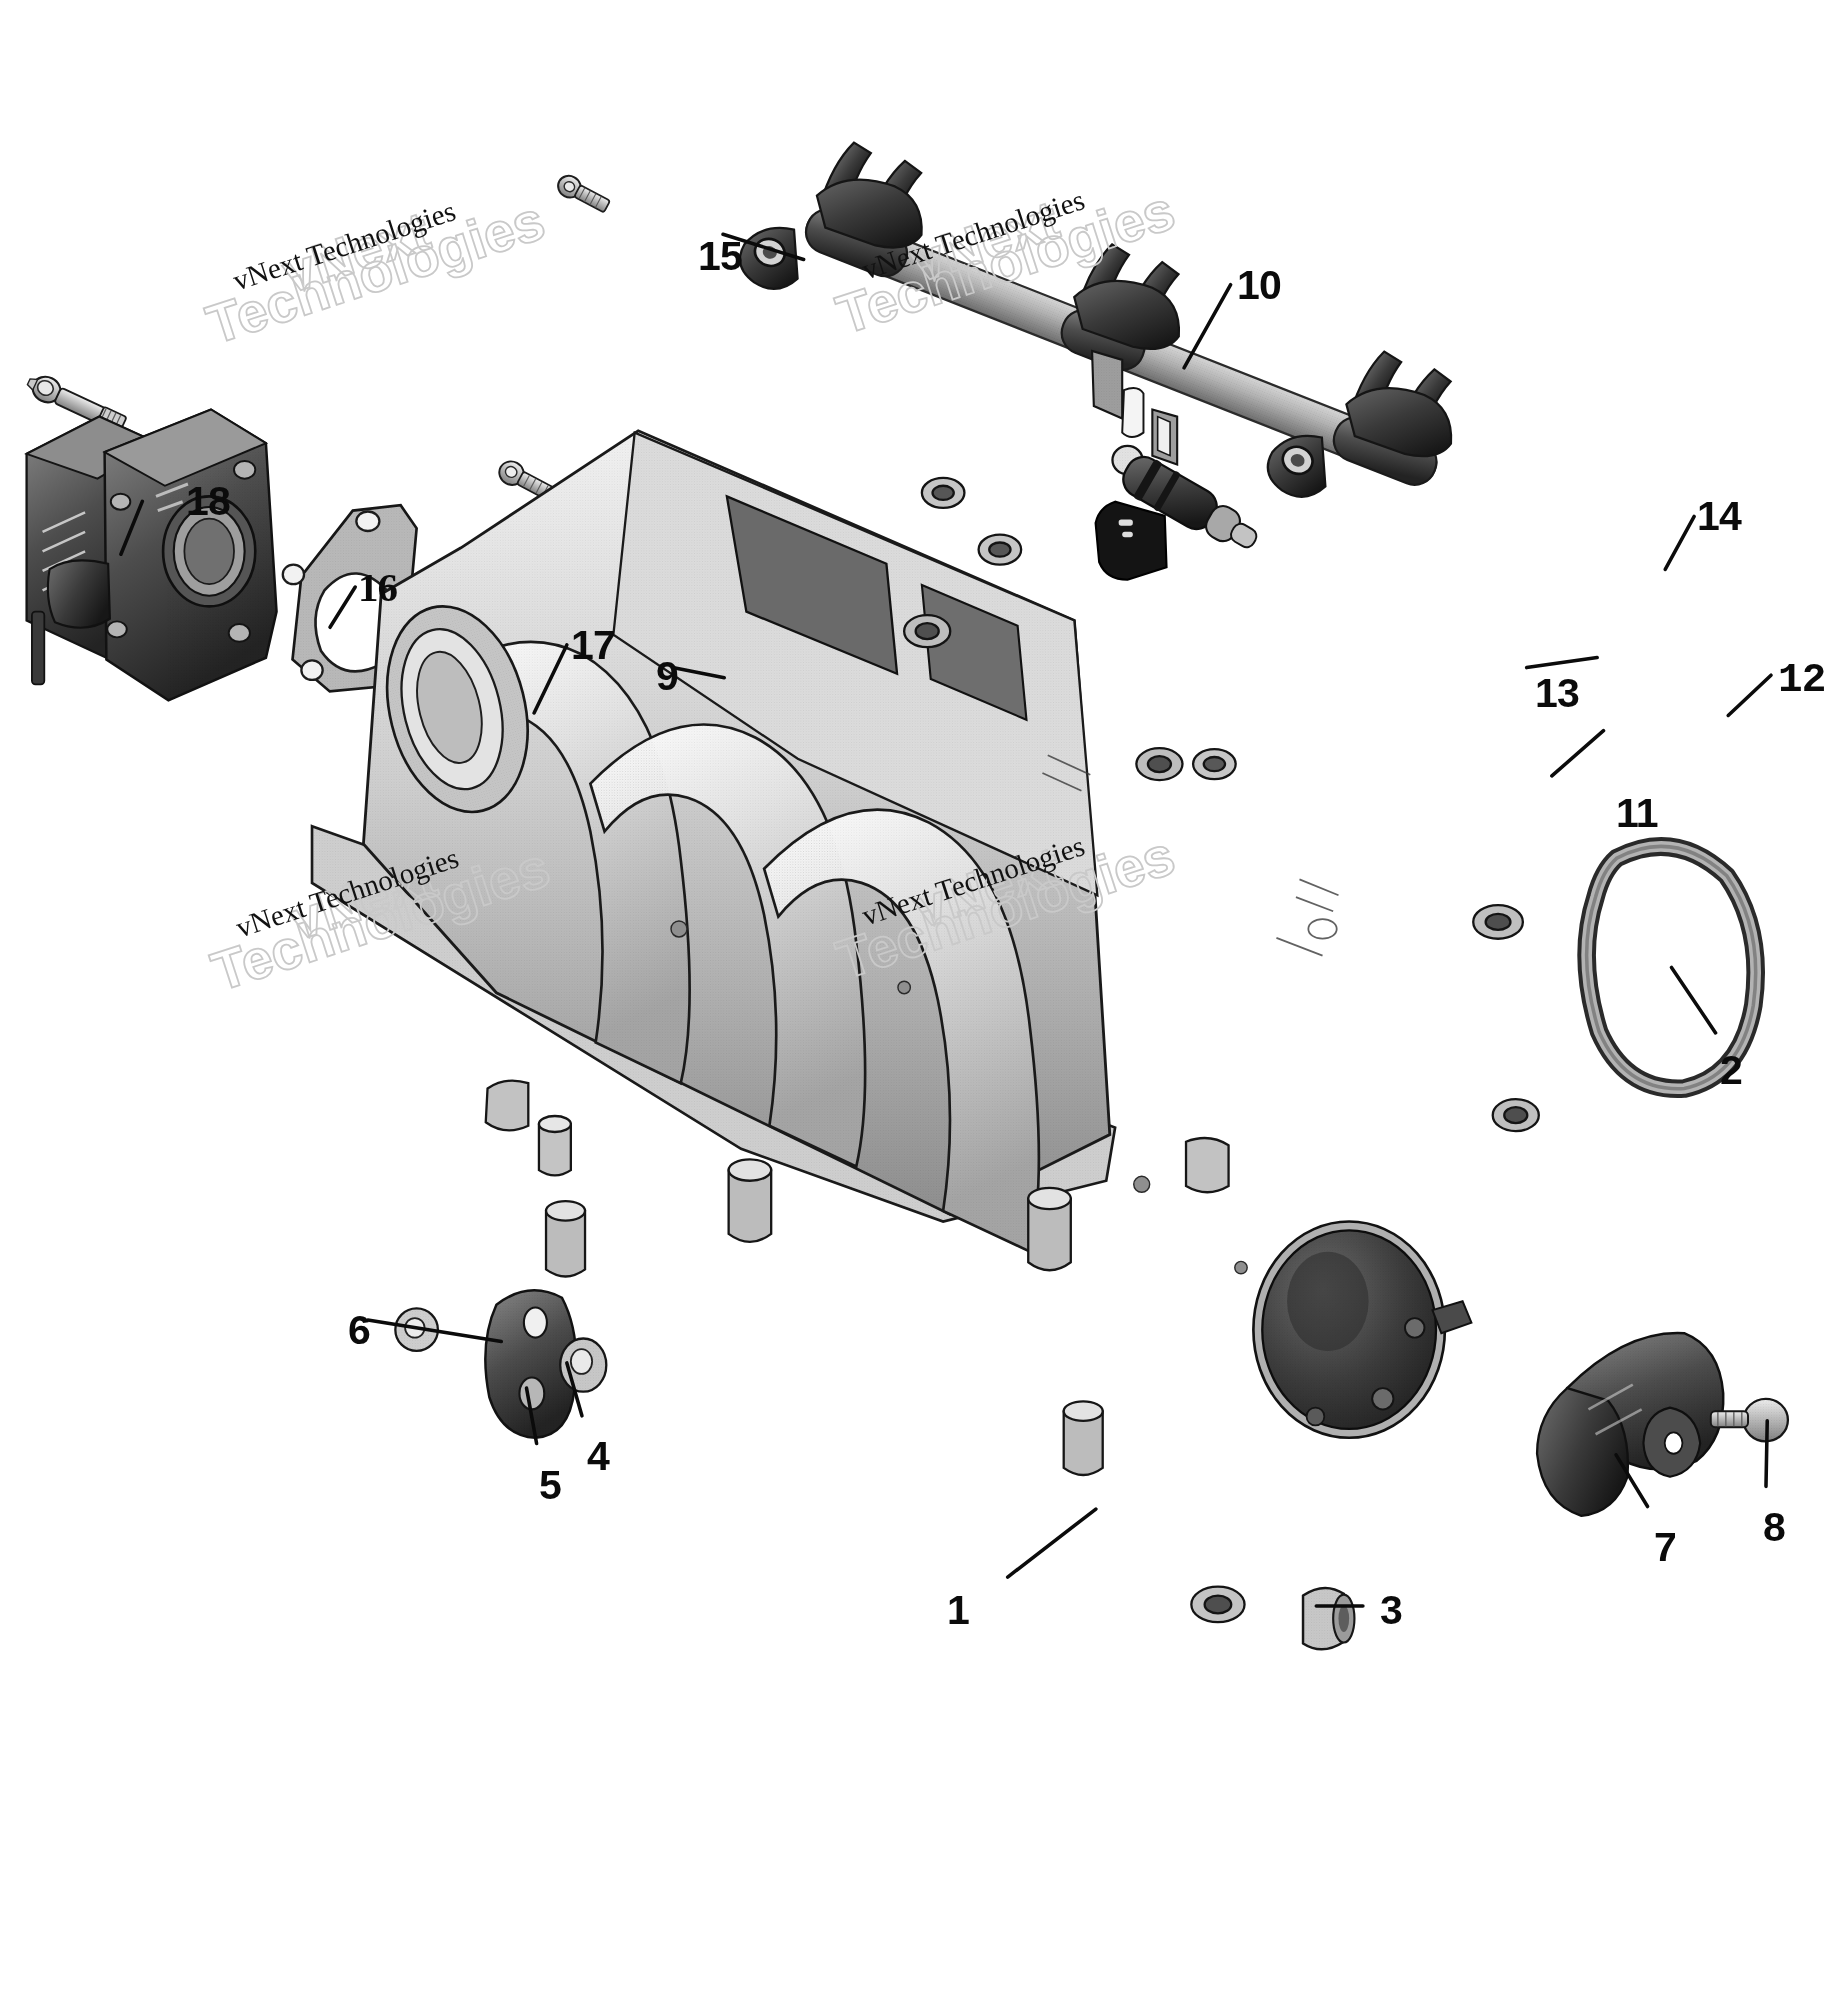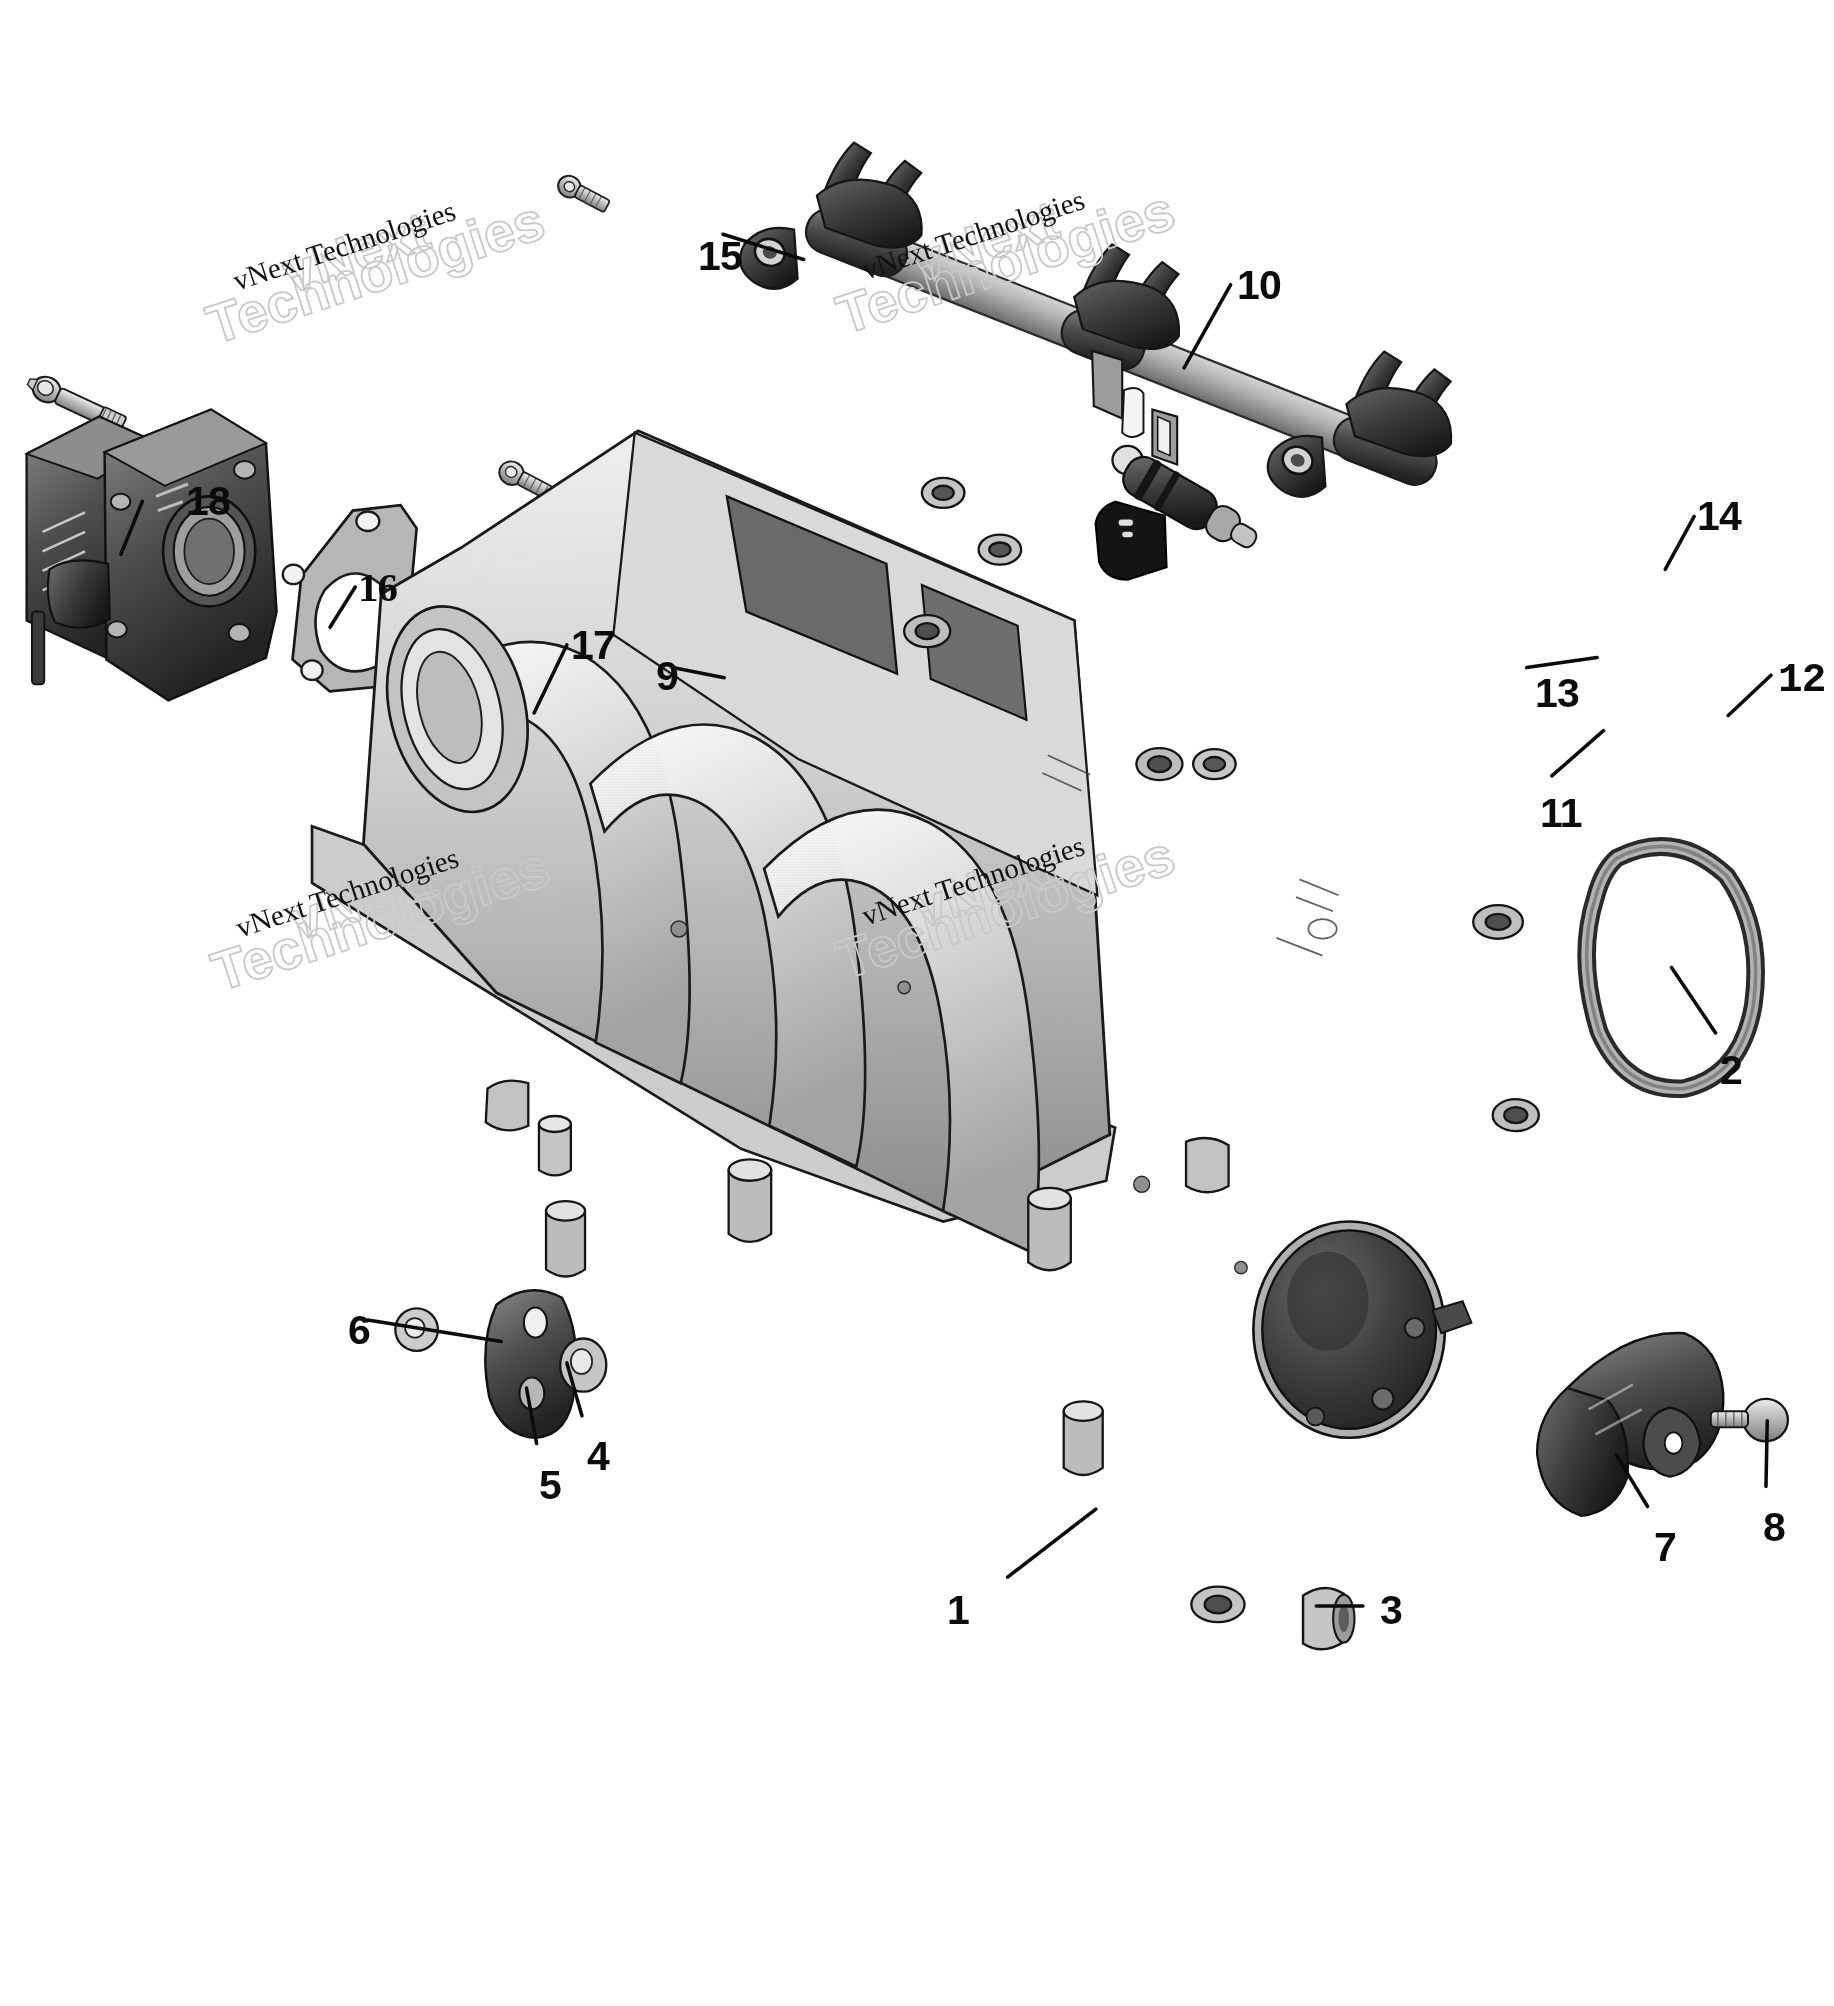--- a/index.html
+++ b/index.html
@@ -411,21 +411,21 @@
       <div class="callout" style="left: 947px; top: 1590px;">1</div>
       <div class="callout" style="left: 1720px; top: 1050px;">2</div>
       <div class="callout" style="left: 1380px; top: 1590px;">3</div>
       <div class="callout" style="left: 587px; top: 1436px;">4</div>
       <div class="callout" style="left: 539px; top: 1465px;">5</div>
       <div class="callout" style="left: 348px; top: 1310px;">6</div>
       <div class="callout" style="left: 1654px; top: 1527px;">7</div>
       <div class="callout" style="left: 1763px; top: 1507px;">8</div>
       <div class="callout" style="left: 656px; top: 656px;">9</div>
       <div class="callout" style="left: 1237px; top: 265px;">10</div>
-      <div class="callout" style="left: 1540px; top: 793px;">11</div>
+      <div class="callout" style="left: 1616px; top: 793px;">11</div>
       <div class="callout" style="left: 1778px; top: 660px; font-family: Liberation Mono, monospace;">12</div>
       <div class="callout" style="left: 1503px; top: 673px; margin-left: 32px;">13</div>
       <div class="callout" style="left: 1697px; top: 496px; text-align: right;">14</div>
       <div class="callout" style="left: 698px; top: 236px;">15</div>
       <div class="callout" style="left: 358px; top: 567px; font-family: Liberation Serif, serif;">16</div>
       <div class="callout" style="left: 571px; top: 625px;">17</div>
       <div class="callout" style="left: 145px; top: 481px; margin-left: 41px;">18</div>
     </div>
 
 </div>

